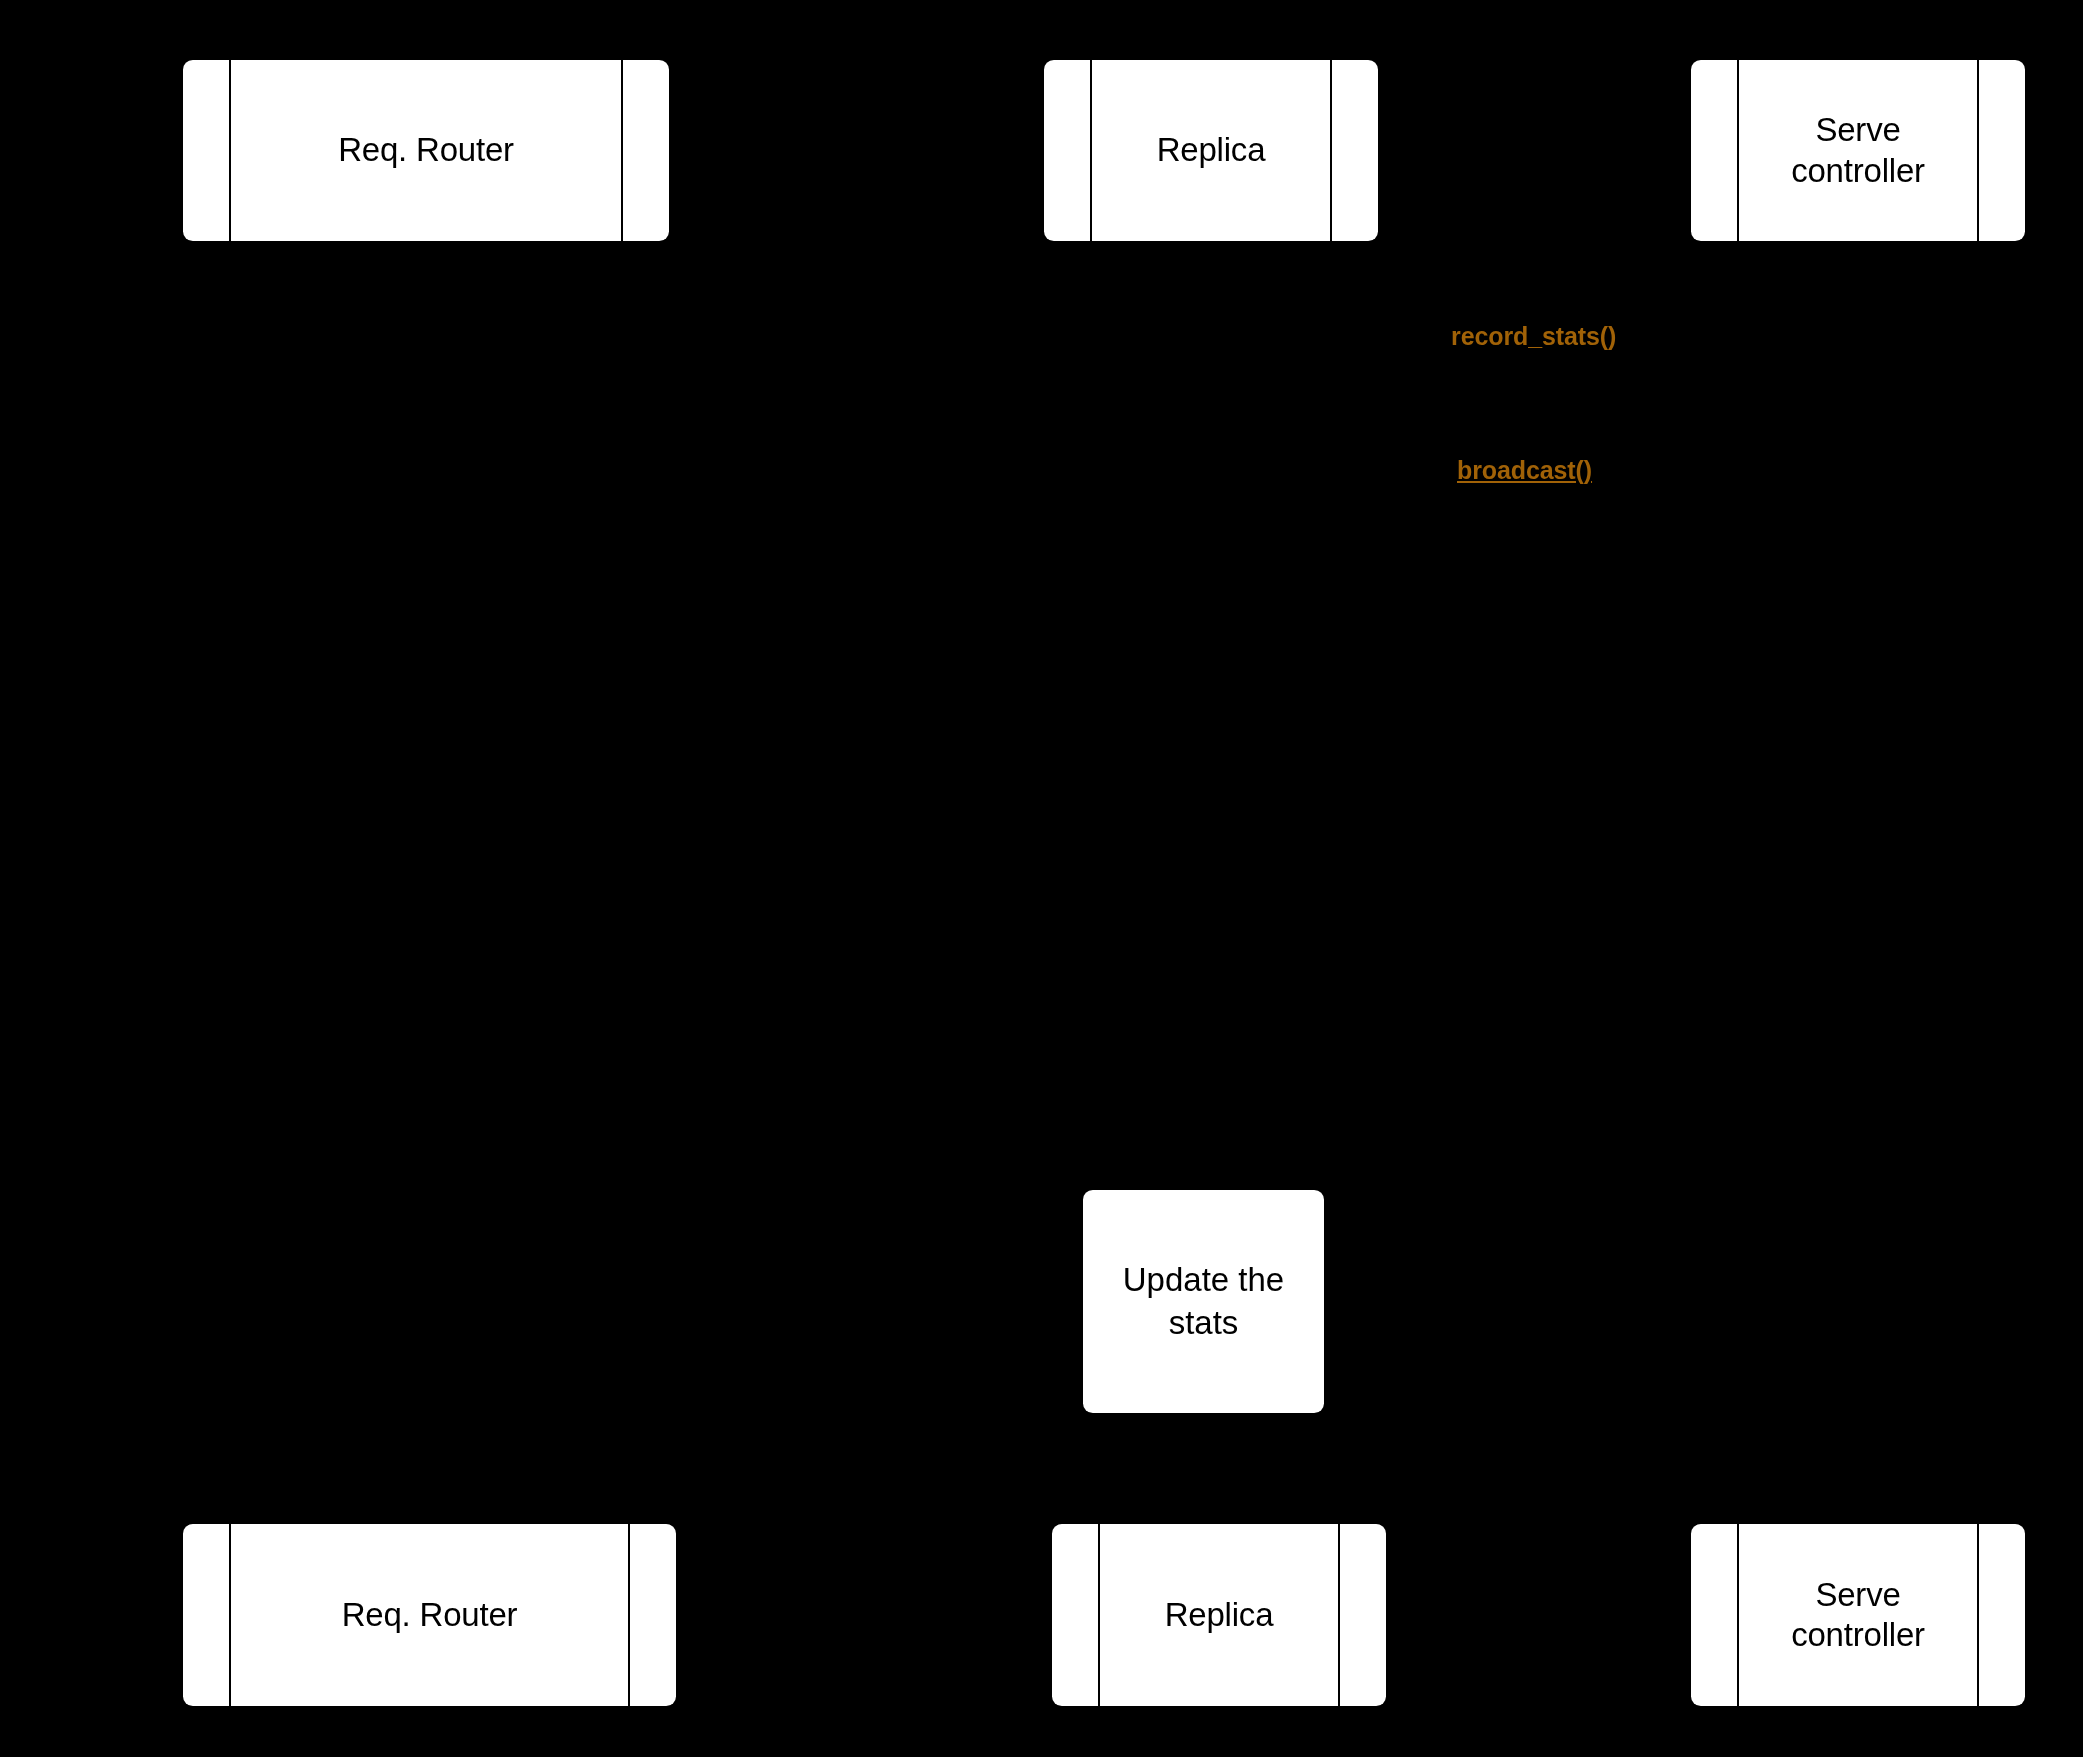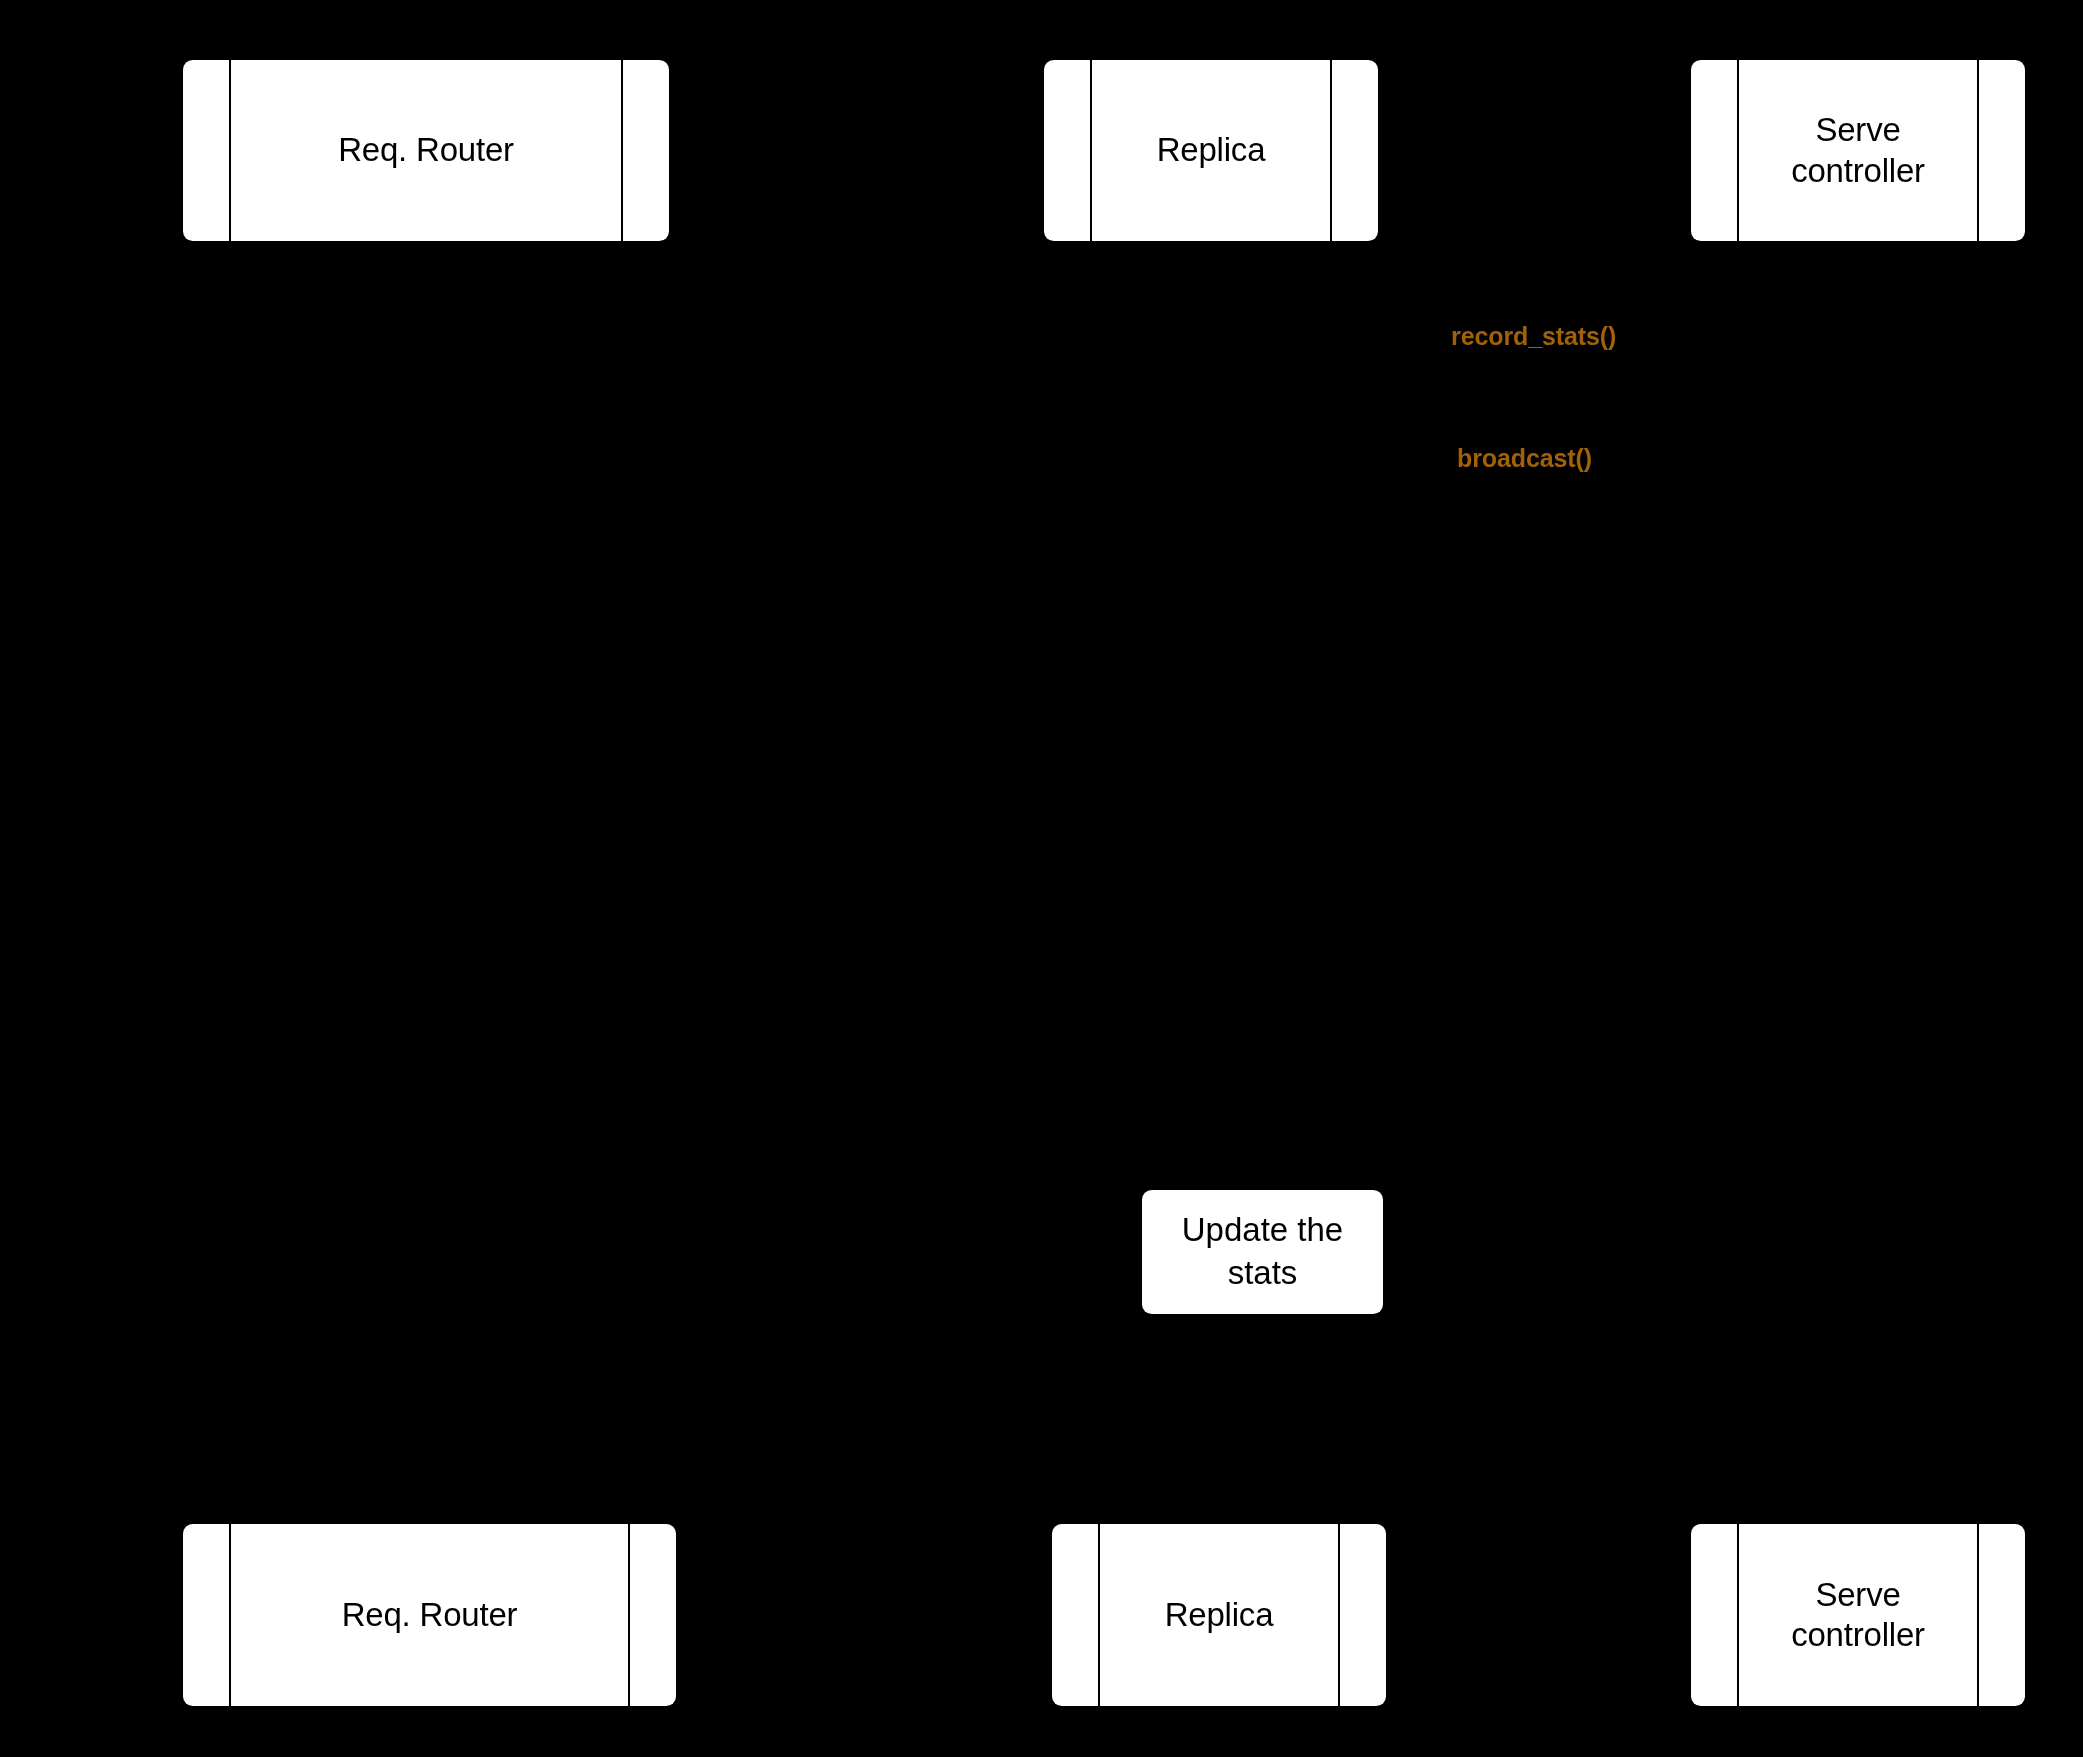--- a/index.html
+++ b/index.html
@@ -117,23 +117,23 @@
   </div>
 
   <div class="actor" style="left: 1691px; top: 60px; width: 334px; height: 181px;">
     <div class="rule left"></div>
     <div class="rule right"></div>
     <div class="label">Serve
 controller</div>
   </div>
 
   <div class="msg" style="left: 1451px; top: 322px;">record_stats()</div>
-  <div class="msg" style="left: 1457px; top: 444px;">broadcast()</div>
+  <div class="msg" style="left: 1457px; top: 456px; text-decoration: underline;">broadcast()</div>
 
-  <div class="note" style="left: 1142px; top: 1190px; width: 241px; height: 124px;">Update the
+  <div class="note" style="left: 1083px; top: 1190px; width: 241px; height: 223px;">Update the
 stats</div>
 
   <div class="actor" style="left: 183px; top: 1524px; width: 493px; height: 182px;">
     <div class="rule left"></div>
     <div class="rule right"></div>
     <div class="label">Req. Router</div>
   </div>
 
   <div class="actor" style="left: 1052px; top: 1524px; width: 334px; height: 182px;">
     <div class="rule left"></div>

